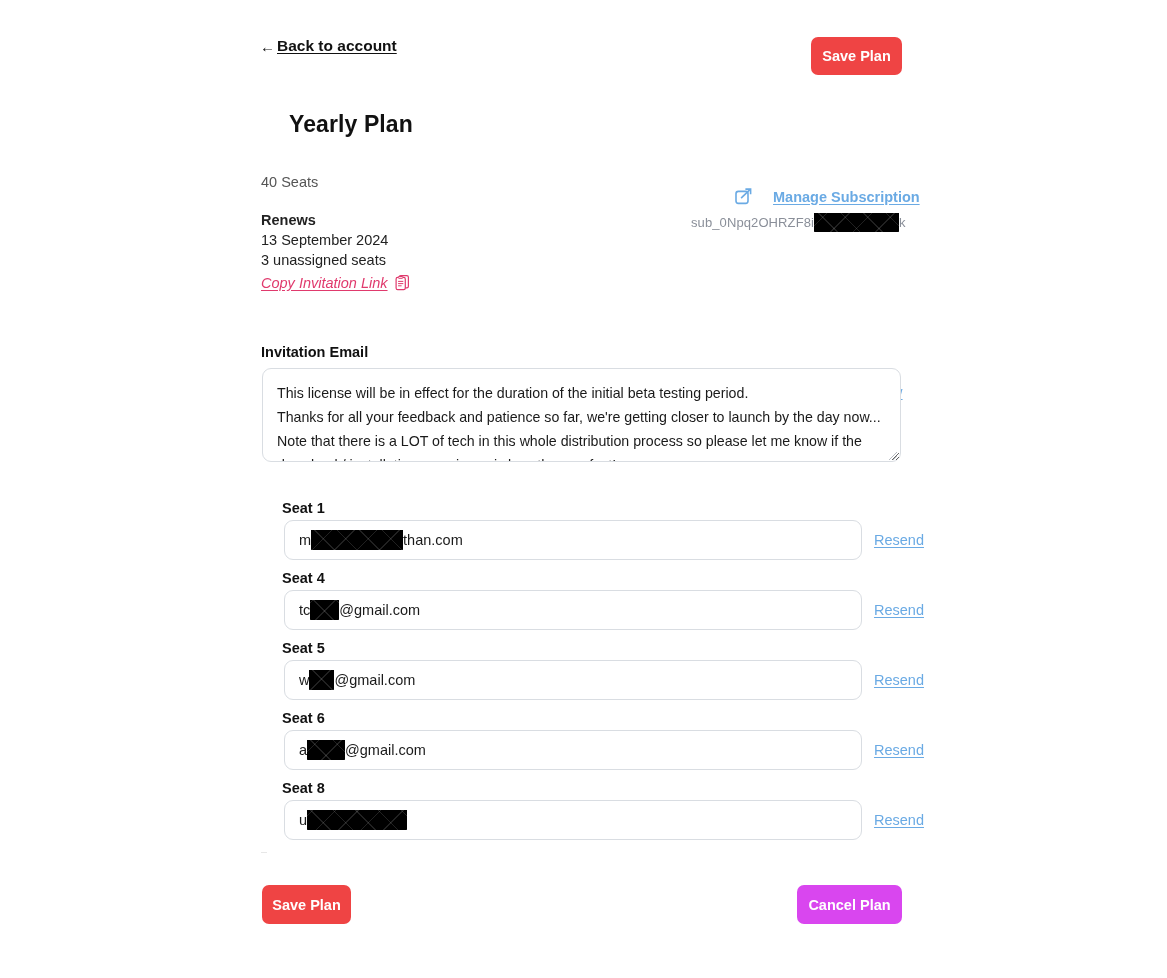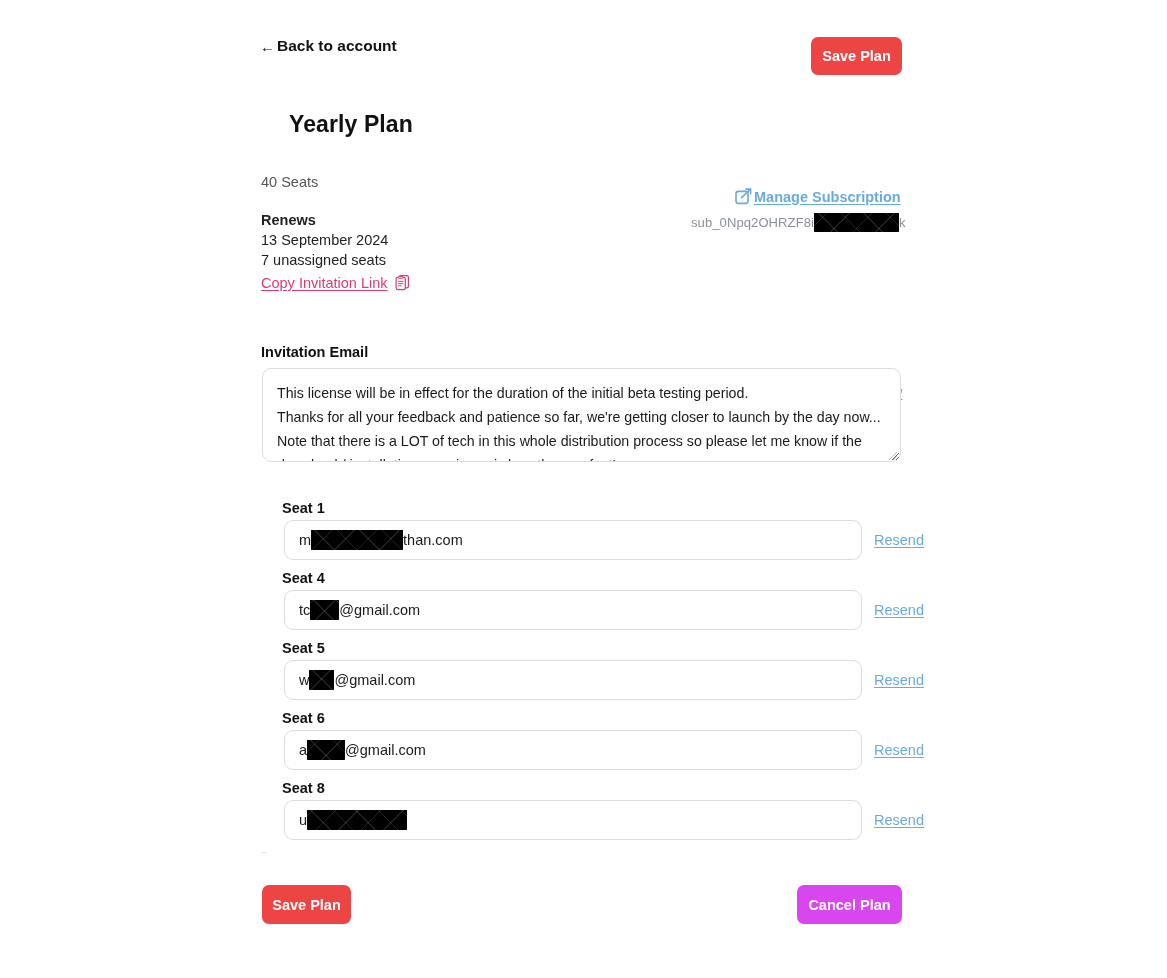--- a/index.html
+++ b/index.html
@@ -41,20 +41,21 @@
   }
   .back-arrow {
     font-size: 15px;
     color: #111;
     line-height: 1;
     text-decoration: none;
   }
   .back-text {
     font-weight: bold;
     font-size: 15.5px;
+    text-decoration: underline;
     text-underline-offset: 2px;
     color: #111111;
     text-align: center;
   }
   .btn {
     border: none;
     border-radius: 7px;
     font-family: "Liberation Sans", sans-serif;
     font-weight: bold;
     cursor: pointer;
@@ -115,36 +116,37 @@
     color: #222222;
   }
   .copy-link-row {
     position: absolute;
     left: 261px;
     top: 274px;
     display: flex;
     align-items: center;
     gap: 7px;
     cursor: pointer;
+    font-style: italic;
   }
   .copy-link-text {
     font-size: 14.5px;
     color: #e03a6d;
     text-decoration: underline;
     text-underline-offset: 2px;
   }
   .copy-icon svg { display: block; }
   
   .manage-row {
     position: absolute;
     left: 735px;
     top: 188px;
     display: flex;
     align-items: center;
-    gap: 2px;
+    gap: 21px;
     cursor: pointer;
   }
   .manage-text {
     font-size: 14.5px;
     font-weight: bold;
     color: #6aaae4;
     text-decoration: underline;
     text-underline-offset: 2px;
   }
   .extlink-icon svg { display: block; }
@@ -321,21 +323,21 @@
       <span class="back-text">Back to account</span>
     </a>
     <button class="btn btn-dark" id="save-plan-top">Save Plan</button>
   </div>
 
   <div class="plan-title">Yearly Plan</div>
 
   <div class="seats-count">40 Seats</div>
   <div class="renews-label">Renews</div>
   <div class="renew-date">13 September 2024</div>
-  <div class="unassigned">7 unassigned seats</div>
+  <div class="unassigned">3 unassigned seats</div>
 
   <div class="copy-link-row">
     <span class="copy-link-text">Copy Invitation Link</span>
     <span class="copy-icon">
       <svg width="15" height="17" viewBox="0 0 15 17" fill="none" xmlns="http://www.w3.org/2000/svg">
         <rect x="4.2" y="1.6" width="9.2" height="12.2" rx="1.6" stroke="#e03a6d" stroke-width="1.2" fill="#ffffff"></rect>
         <rect x="1.1" y="3.4" width="9.2" height="12.2" rx="1.6" stroke="#e03a6d" stroke-width="1.2" fill="#ffffff"></rect>
         <rect x="3.3" y="2.5" width="4.6" height="1.8" rx="0.7" fill="#ffffff" stroke="#e03a6d" stroke-width="1"></rect>
         <line x1="3.1" y1="7.4" x2="8.3" y2="7.4" stroke="#e03a6d" stroke-width="1"></line>
         <line x1="3.1" y1="9.6" x2="8.3" y2="9.6" stroke="#e03a6d" stroke-width="1"></line>

